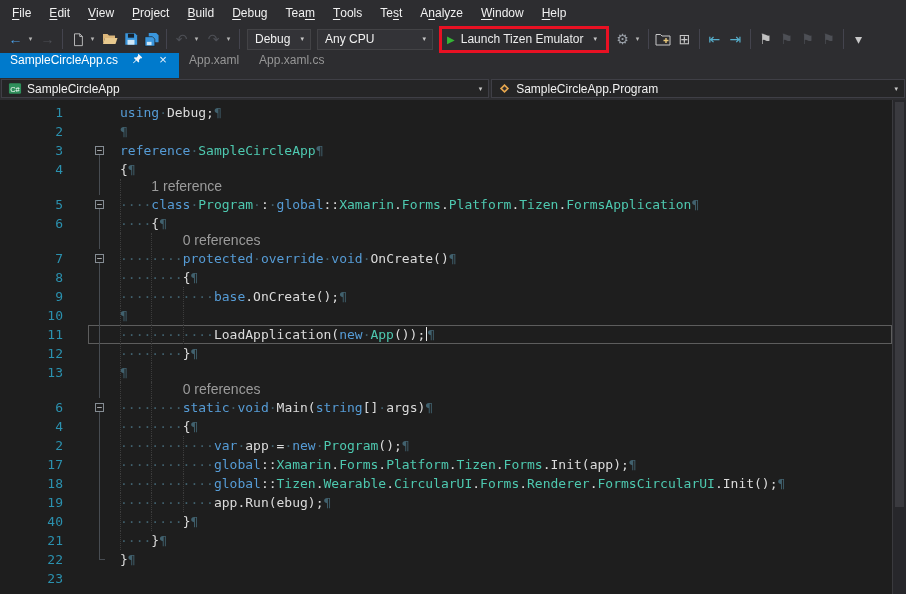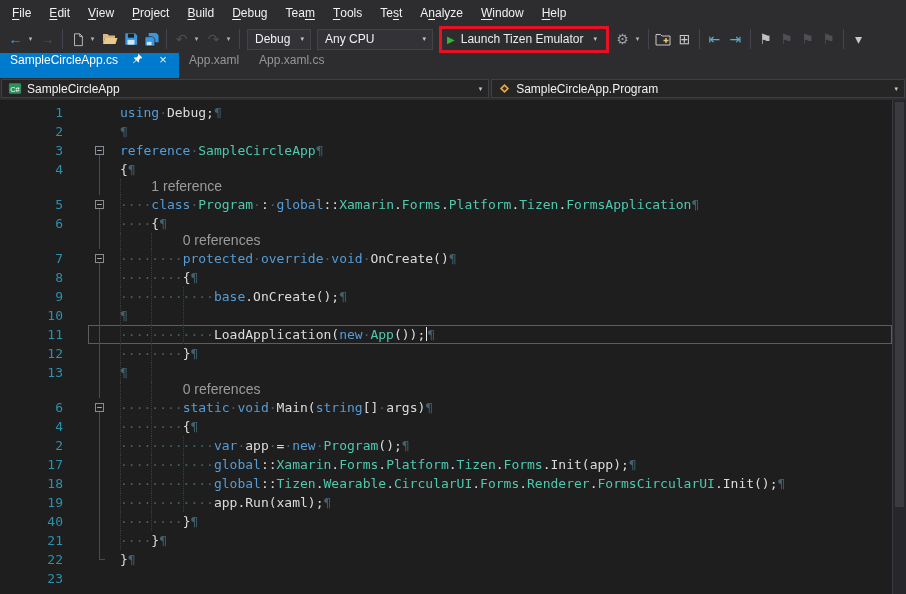--- a/index.html
+++ b/index.html
@@ -422,21 +422,21 @@
             <div class="fold fl-line"></div>
             <div class="code"><span class="guide" style="left: calc(0ch + 6px);"></span><span class="guide" style="left: calc(4ch + 6px);"></span><span class="guide" style="left: calc(8ch + 6px);"></span><span class="tok-w">············</span><span class="tok-k">global</span><span class="tok-p">::</span><span class="tok-t">Tizen</span><span class="tok-p">.</span><span class="tok-t">Wearable</span><span class="tok-p">.</span><span class="tok-t">CircularUI</span><span class="tok-p">.</span><span class="tok-t">Forms</span><span class="tok-p">.</span><span class="tok-t">Renderer</span><span class="tok-p">.</span><span class="tok-t">FormsCircularUI</span><span class="tok-p">.Init();</span><span class="tok-w">¶</span></div>
           </div>
         </div>
         <div class="row">
           <div class="glyphm"></div>
           <div class="ln">19</div>
           <div class="selm"></div>
           <div class="linebody">
             <div class="fold fl-line"></div>
-            <div class="code"><span class="guide" style="left: calc(0ch + 6px);"></span><span class="guide" style="left: calc(4ch + 6px);"></span><span class="guide" style="left: calc(8ch + 6px);"></span><span class="tok-w">············</span><span class="tok-p">app.Run(xaml);</span><span class="tok-w">¶</span></div>
+            <div class="code"><span class="guide" style="left: calc(0ch + 6px);"></span><span class="guide" style="left: calc(4ch + 6px);"></span><span class="guide" style="left: calc(8ch + 6px);"></span><span class="tok-w">············</span><span class="tok-p">app.Run(ebug);</span><span class="tok-w">¶</span></div>
           </div>
         </div>
         <div class="row">
           <div class="glyphm"></div>
           <div class="ln">40</div>
           <div class="selm"></div>
           <div class="linebody">
             <div class="fold fl-line"></div>
             <div class="code"><span class="guide" style="left: calc(0ch + 6px);"></span><span class="guide" style="left: calc(4ch + 6px);"></span><span class="tok-w">········</span><span class="tok-p">}</span><span class="tok-w">¶</span></div>
           </div>

